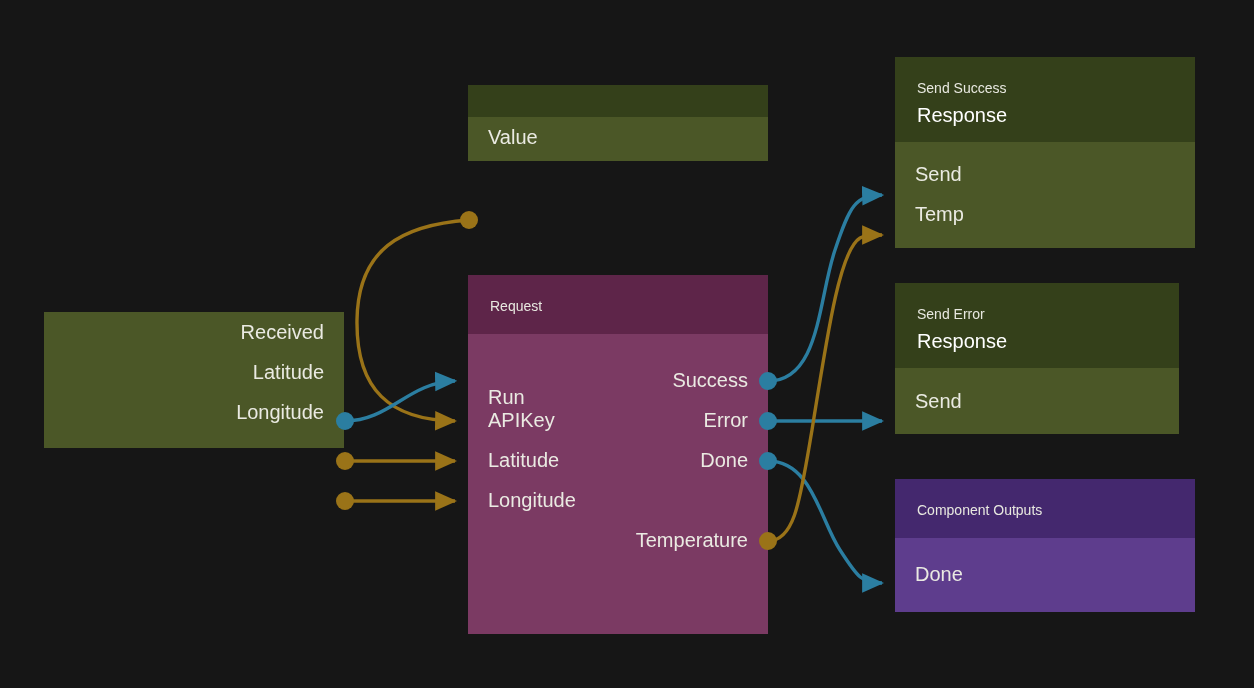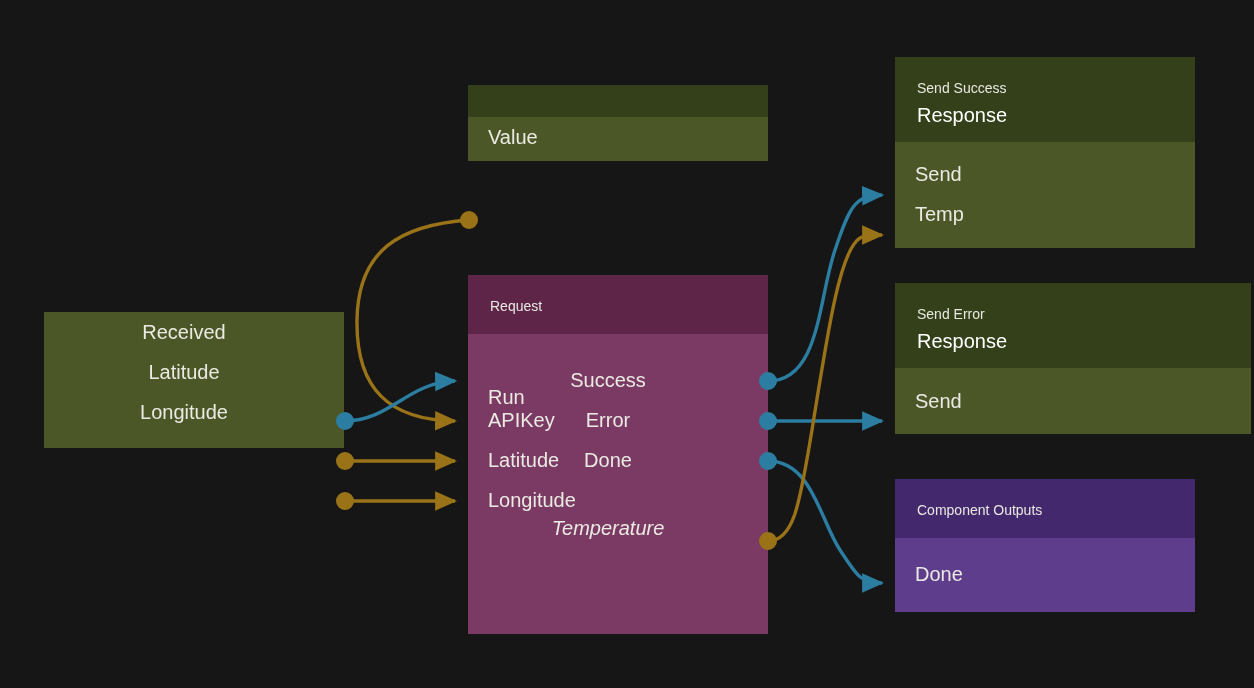--- a/index.html
+++ b/index.html
@@ -63,21 +63,21 @@
     left: 0;
     right: 0;
     display: flex;
     align-items: center;
   }
   .port-row.in {
     justify-content: flex-start;
     padding-left: 20px;
   }
   .port-row.out {
-    justify-content: center;
+    justify-content: flex-end;
     padding-right: 20px;
   }
   .port-label {
     font-size: 20px;
     color: #eaeae2;
     white-space: nowrap;
   }
 
   
   .theme-green  .node-header { background: #34401a; }
@@ -89,21 +89,21 @@
 
   
   #node-request        { left: 44px;  top: 312px; width: 300px; }
   #node-request .node-body { height: 136px; }
   #node-config         { left: 468px; top: 85px;  width: 300px; }
   #node-config .node-body  { height: 44px; }
   #node-function       { left: 468px; top: 275px; width: 300px; }
   #node-function .node-body{ height: 300px; }
   #node-send-success   { left: 895px; top: 57px;  width: 300px; }
   #node-send-success .node-body { height: 106px; }
-  #node-send-error     { left: 895px; top: 283px; width: 356px; }
+  #node-send-error     { left: 895px; top: 283px; width: 284px; }
   #node-send-error .node-body   { height: 66px; }
   #node-component-out  { left: 895px; top: 479px; width: 300px; }
   #node-component-out .node-body{ height: 74px; }
 </style>
 </head>
 <body>
 
 <div id="canvas">
 
   <svg id="wire-layer" viewBox="0 0 1254 688" width="1254" height="688">
@@ -177,21 +177,21 @@
 
       <div class="port-row out" style="top:66px;">
         <span class="port-label">Error</span>
       </div>
       <div class="port-row out" style="top:26px;">
         <span class="port-label">Success</span>
       </div>
       <div class="port-row out" style="top:106px;">
         <span class="port-label">Done</span>
       </div>
-      <div class="port-row out" style="top:174px;font-style:italic;">
+      <div class="port-row out" style="top:186px;">
         <span class="port-label">Temperature</span>
       </div>
     </div>
   </div>
 
   <div class="node theme-green" id="node-send-success">
     <div class="node-header">
       <div class="node-title">Send Success</div>
       <div class="node-subtitle">Response</div>
     </div>

